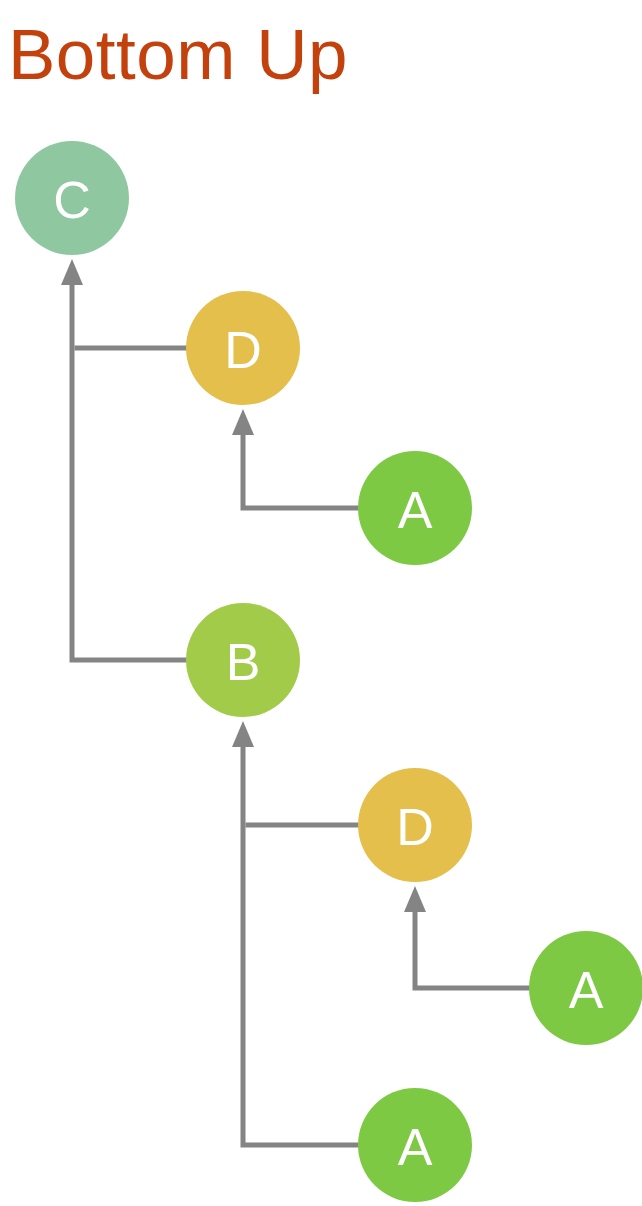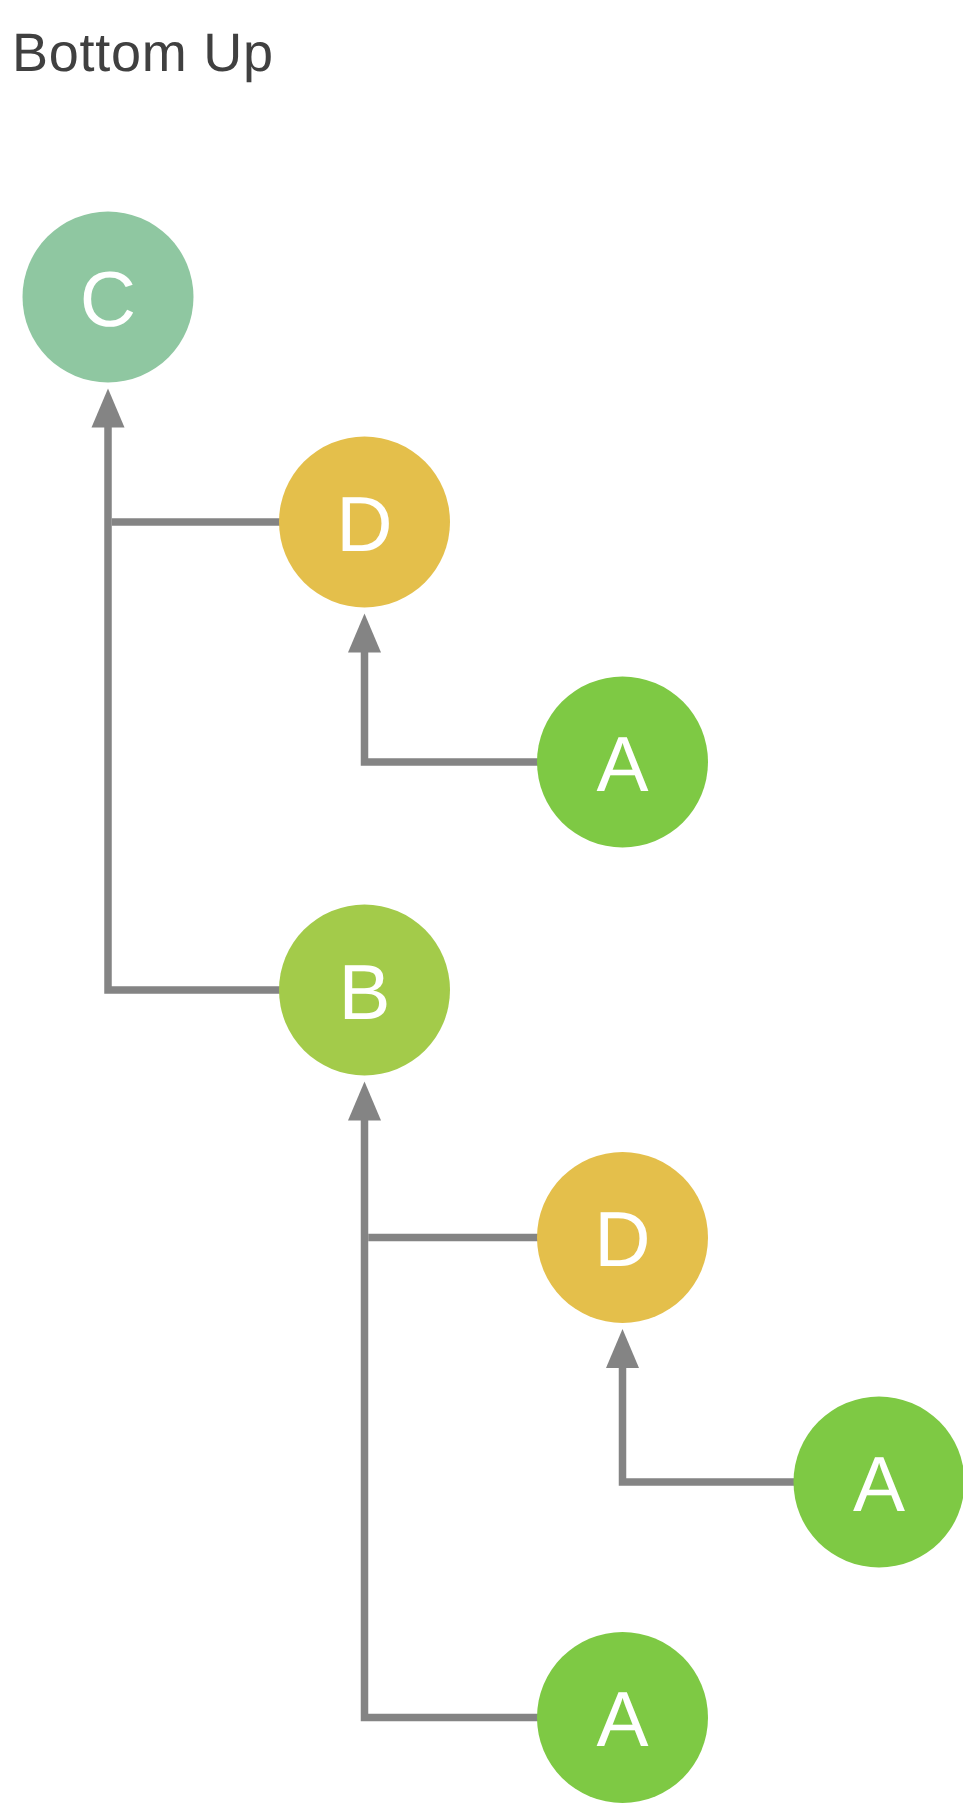--- a/index.html
+++ b/index.html
@@ -10,24 +10,24 @@
     font-family: "Liberation Sans", "DejaVu Sans", sans-serif;
   }
   .stage {
     position: relative;
     width: 642px; height: 1206px;
     background: #ffffff;
   }
   .page-title {
     position: absolute;
     left: 8px; top: 14px;
-    font-size: 36px;
+    font-size: 71px;
     font-weight: 300;
     letter-spacing: 0.5px;
-    color: #404040;
+    color: #c2410c;
     white-space: nowrap;
     user-select: none;
   }
   svg.diagram {
     position: absolute;
     left: 0; top: 0;
   }
   svg .node-label {
     font-family: "Liberation Sans", "DejaVu Sans", sans-serif;
     font-weight: 300;

